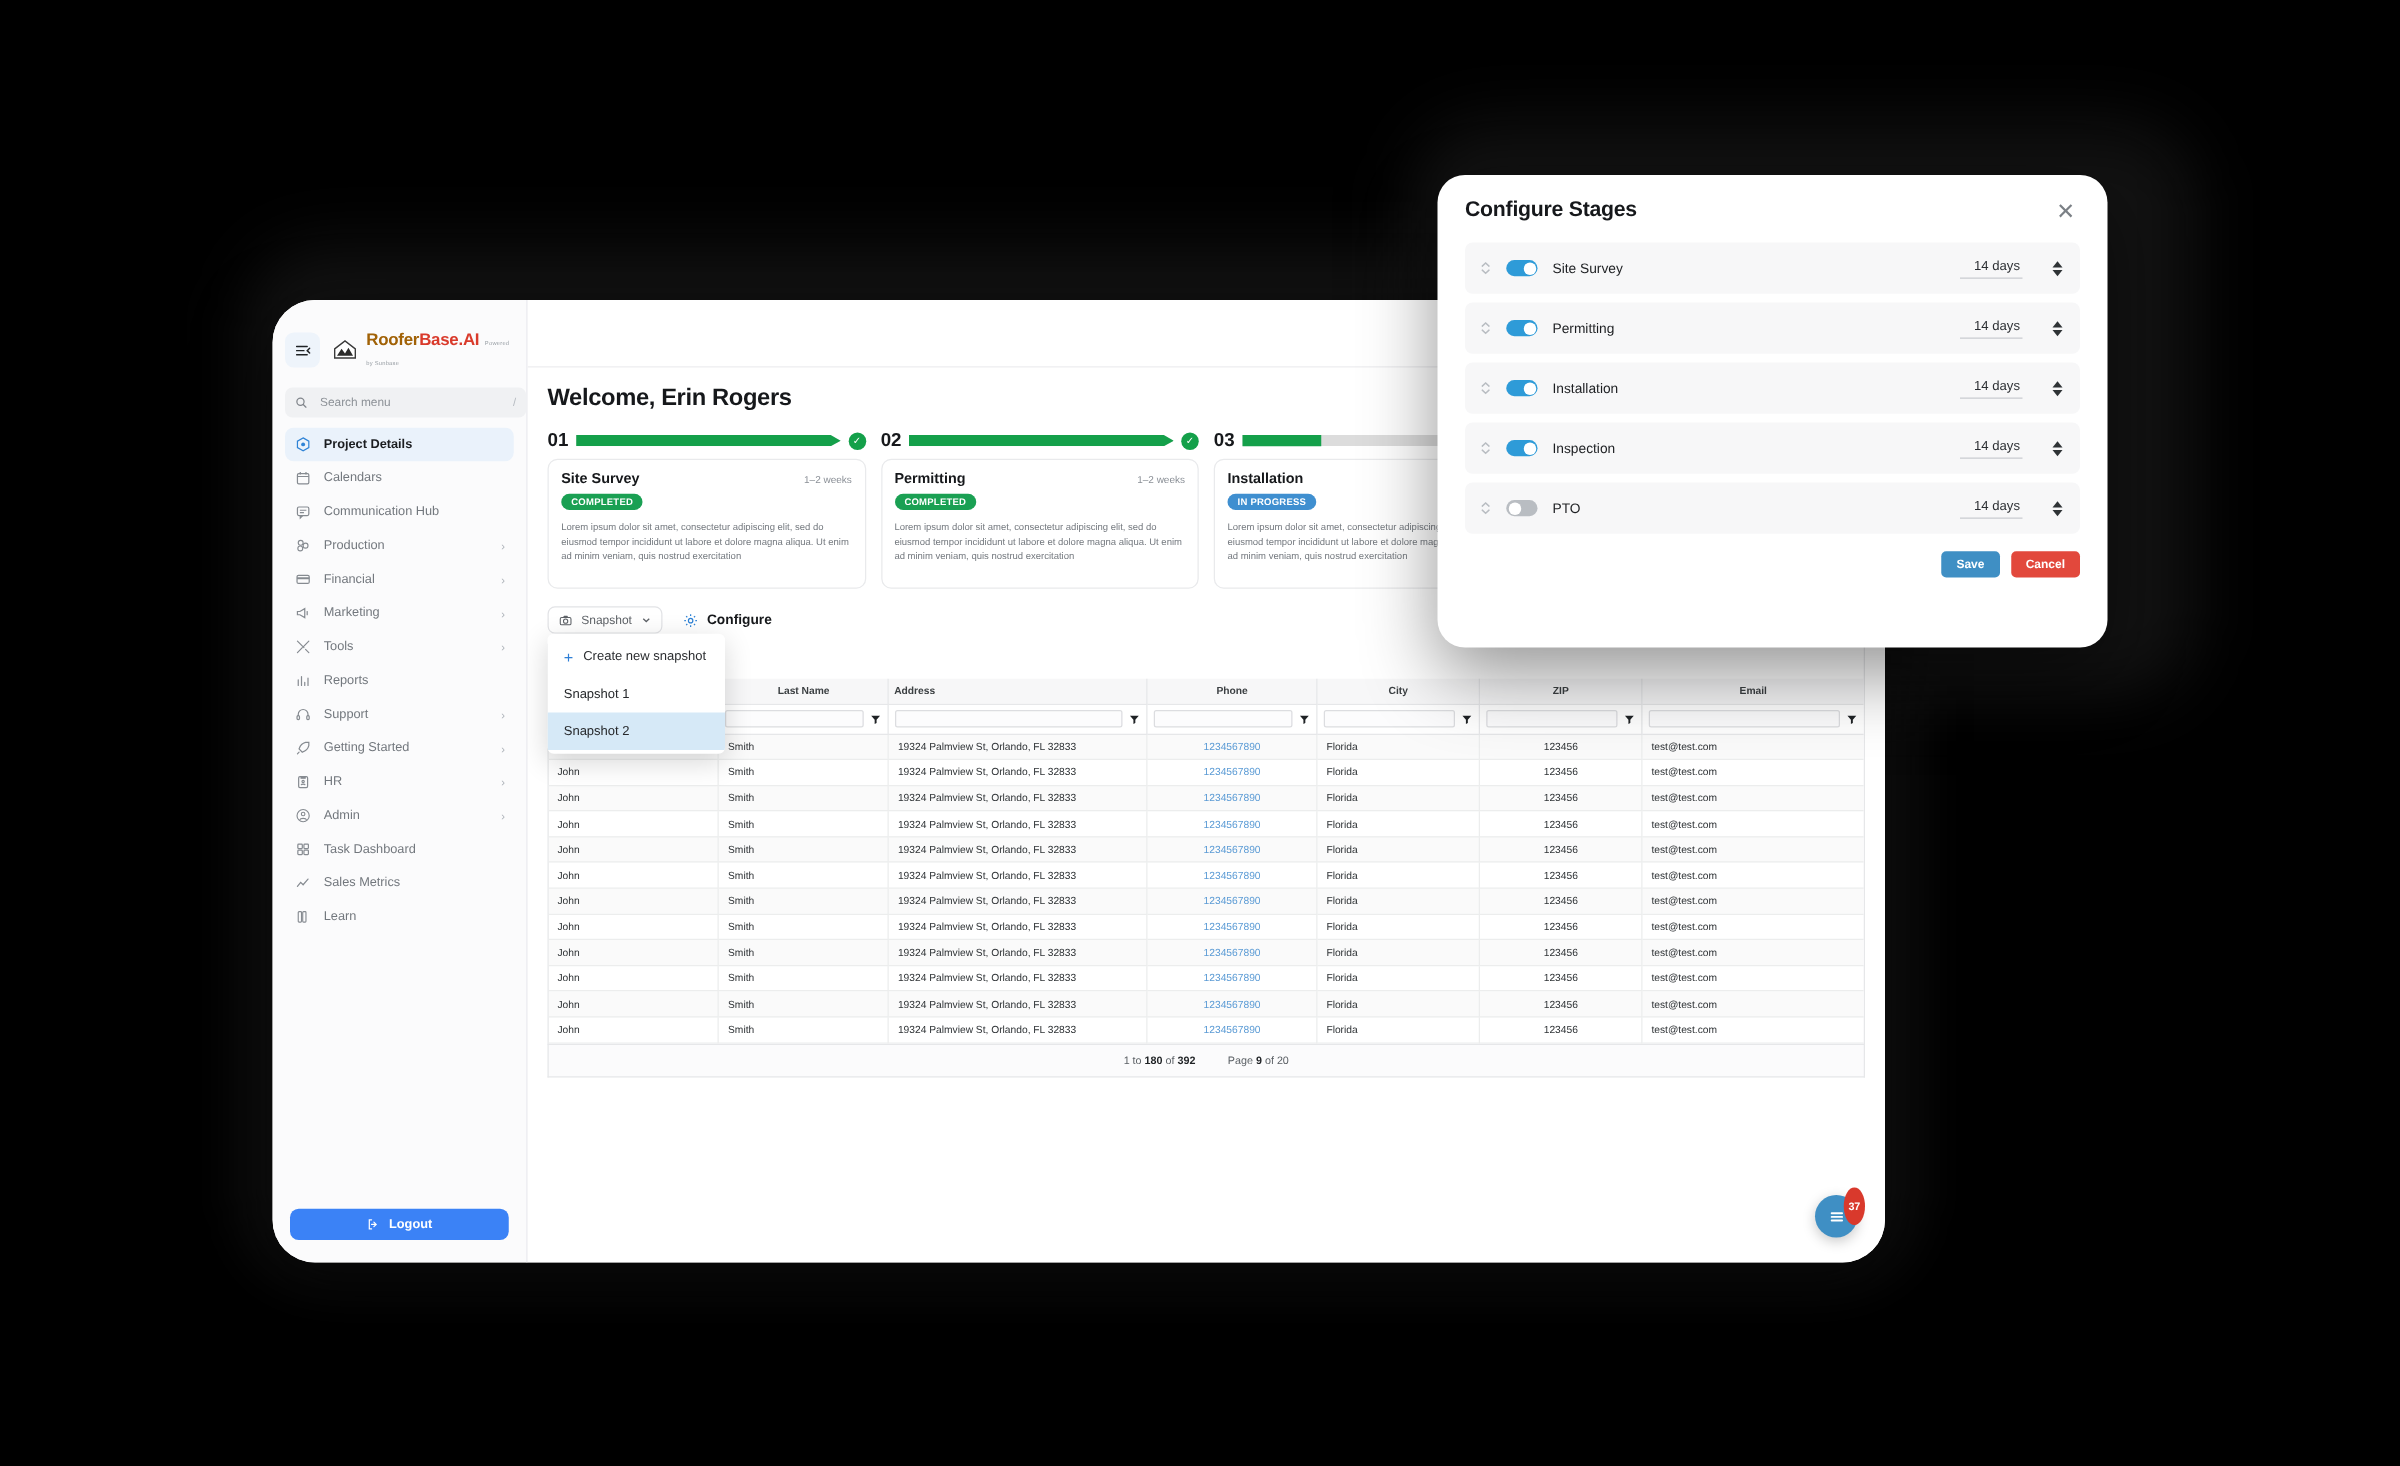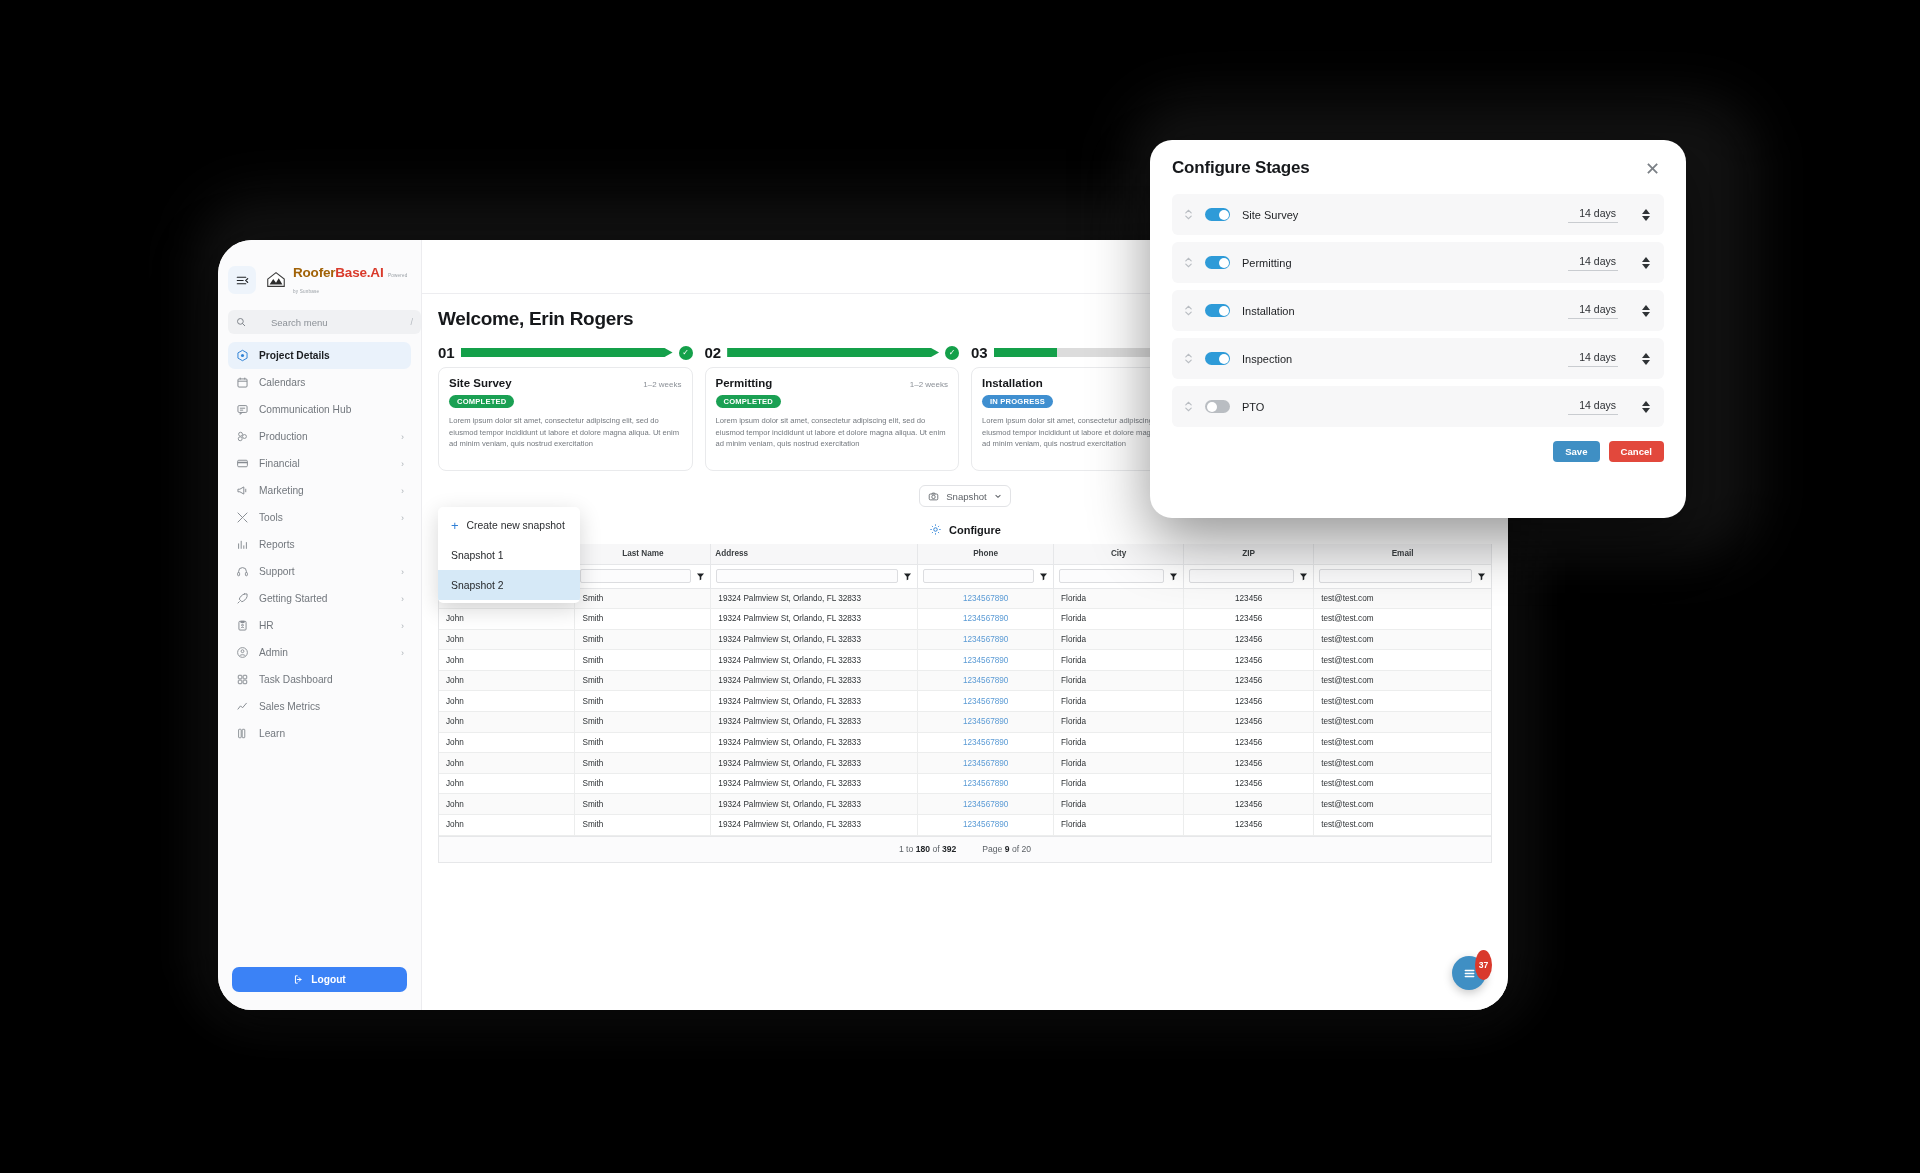--- a/index.html
+++ b/index.html
@@ -44,21 +44,21 @@
   .brand-logo { display:flex; align-items:center; gap:6px; }
   .brand-mark { width:22px; height:22px; flex:0 0 auto; }
   .brand-text { line-height:1; }
   .brand-title { font-size:13.5px; font-weight:700; letter-spacing:-.2px; }
   .brand-title .b1 { color:#a16207; }
   .brand-title .b2 { color:#d93a2b; }
   .brand-sub { font-size:4.6px; color:#9aa0a6; letter-spacing:.2px; margin-top:2px; }
 
   .menu-search {
     margin:2px 0 8px 10px; height:24px; background:#f0f1f3; border-radius:6px;
-    display:flex; align-items:center; gap:25px; padding:0 8px; cursor:text;
+    display:flex; align-items:center; gap:10px; padding:0 8px; cursor:text;
   }
   .menu-search input {
     border:0; outline:0; background:transparent; font-size:9.5px; color:#6d7278;
     font-family:"Liberation Sans", sans-serif; flex:1; min-width:0;
   }
   .menu-search input::placeholder { color:#8b9096; }
   .slash { font-size:9px; color:#b6bbc1; }
 
   .nav { flex:1; overflow:hidden; padding:0 10px; }
   .nav-item {
@@ -143,21 +143,21 @@
   .chip {
     display:inline-block; margin-top:6px; padding:2px 8px; border-radius:9px;
     font-size:7.6px; font-weight:600; color:#fff; letter-spacing:.2px;
   }
   .chip.completed { background:#1aa053; }
   .chip.progress  { background:#3f8fd0; }
   .chip.delayed   { background:#e03a2d; }
   .sc-body { margin-top:7px; font-size:7.6px; line-height:1.52; color:#74797f; }
 
   
-  .toolbar { display:flex; align-items:center; gap:16px; padding:14px 16px 8px 16px; position:relative;flex-direction:column; }
+  .toolbar { display:flex; align-items:center; gap:16px; padding:14px 16px 8px 16px; position:relative; }
   .snap-btn {
     height:22px; border:1px solid #e2e3e6; border-radius:6px; background:#fff;
     display:flex; align-items:center; gap:7px; padding:0 8px; cursor:pointer;
     font-size:9.6px; color:#5f6368;
   }
   .configure {
     display:flex; align-items:center; gap:7px; cursor:pointer;
     font-size:11px; font-weight:700; color:#16181b;
   }
 
@@ -169,21 +169,21 @@
   .snap-item {
     height:30px; display:flex; align-items:center; gap:8px; padding:0 13px;
     font-size:10.4px; color:#26282b; cursor:pointer;
   }
   .snap-item.create { color:#2b2d30; }
   .snap-item.create .plus { color:#2f7fd6; font-size:13px; line-height:1; }
   .snap-item.sel { background:#d6e9f7; }
 
   
   .table-wrap { margin:0 16px; border:1px solid #e6e7e9; border-top:none; overflow:hidden; }
-  table { width:100%; border-collapse:collapse; table-layout:fixed; }
+  table { width:100%; border-collapse:collapse; table-layout:fixed;margin-top:28px; }
   thead th {
     background:#f7f7f8; font-size:8.2px; font-weight:600; color:#3c4043;
     height:20px; border-bottom:1px solid #e6e7e9; border-right:1px solid #e6e7e9;
     text-align:center; padding:0 4px; font-family:"Liberation Sans", sans-serif;
   }
   thead th:last-child { border-right:none; }
   .filter-row td {
     background:#fff; height:24px; border-bottom:1px solid #e6e7e9; border-right:1px solid #e6e7e9;
     padding:0 5px;
   }

